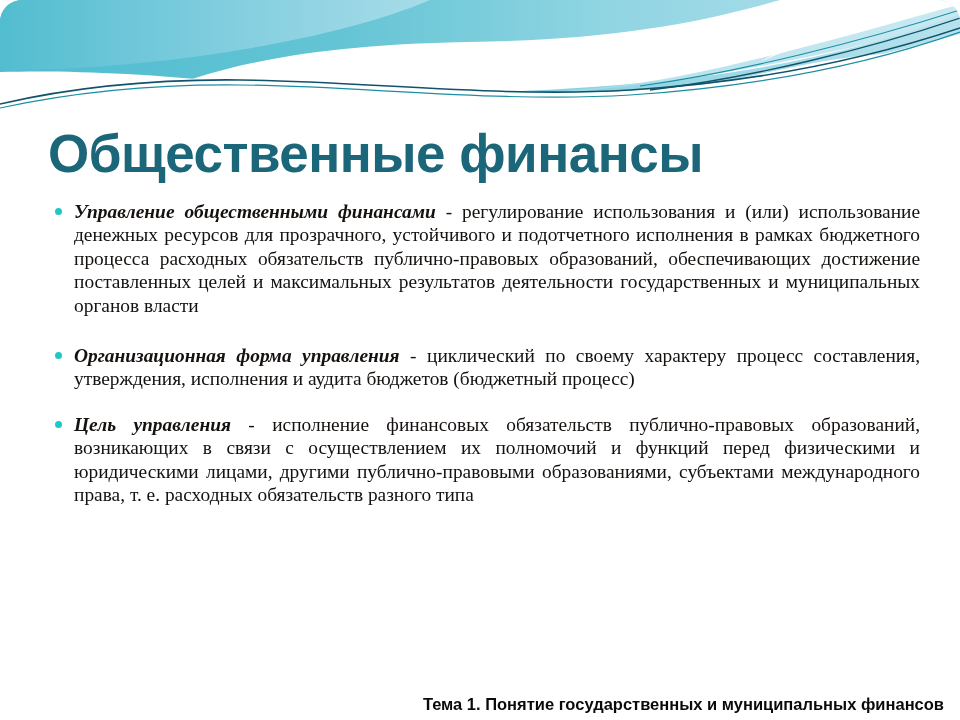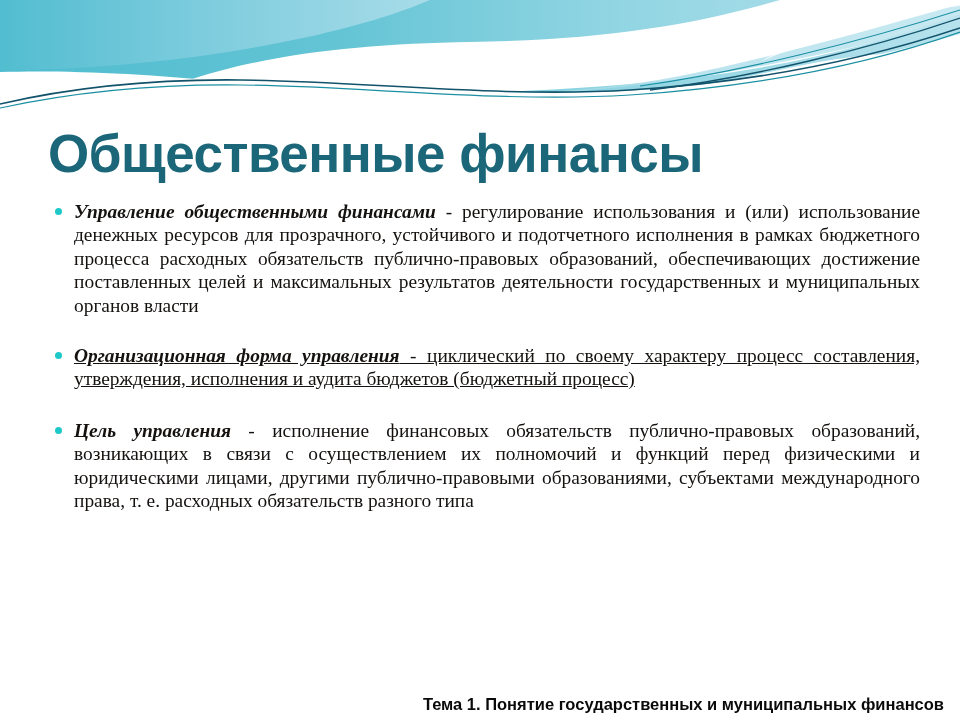--- a/index.html
+++ b/index.html
@@ -16,20 +16,21 @@
     position: relative;
   }
 
   .slide {
     position: absolute;
     inset: 0;
     width: 960px;
     height: 720px;
     background: #ffffff;
     overflow: hidden;
+    border-radius: 22px;
   }
 
   
   .banner {
     position: absolute;
     top: 0;
     left: 0;
     width: 960px;
     height: 112px;
     overflow: hidden;
@@ -86,21 +87,21 @@
   }
 
   .lead {
     font-weight: bold;
     font-style: italic;
   }
 
   
   .b1 { margin-bottom: 27px; }
   .b2 { margin-bottom: 26px; }
-  .b3 { margin-bottom: 28px; text-decoration: underline; }
+  .b3 { margin-bottom: 22px; }
 
   
   .footer {
     position: absolute;
     right: 16px;
     bottom: 6px;
     font-family: "Liberation Sans", "DejaVu Sans", sans-serif;
     font-weight: bold;
     font-size: 16.5px;
     line-height: 20px;

